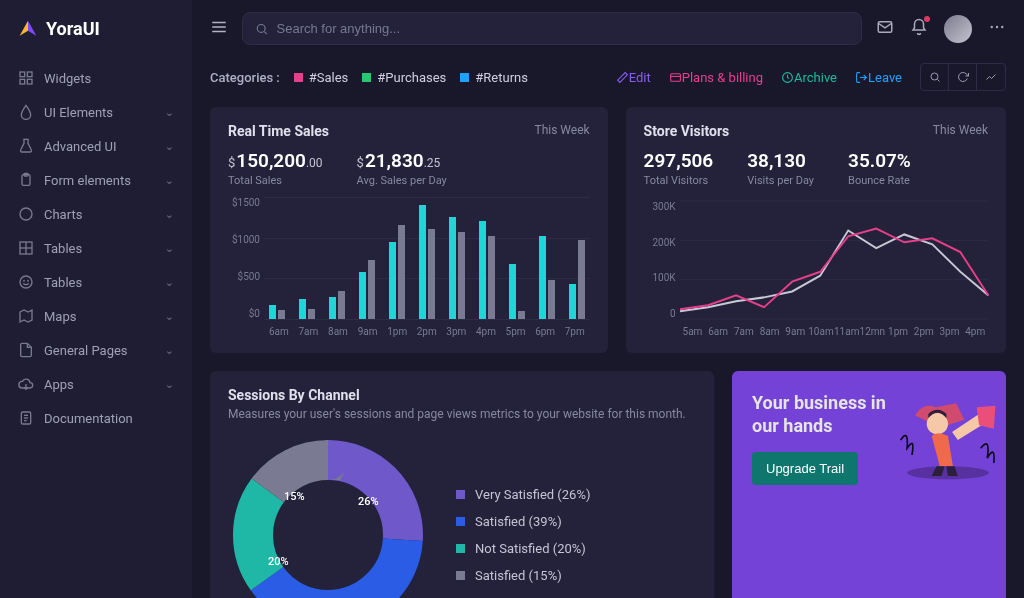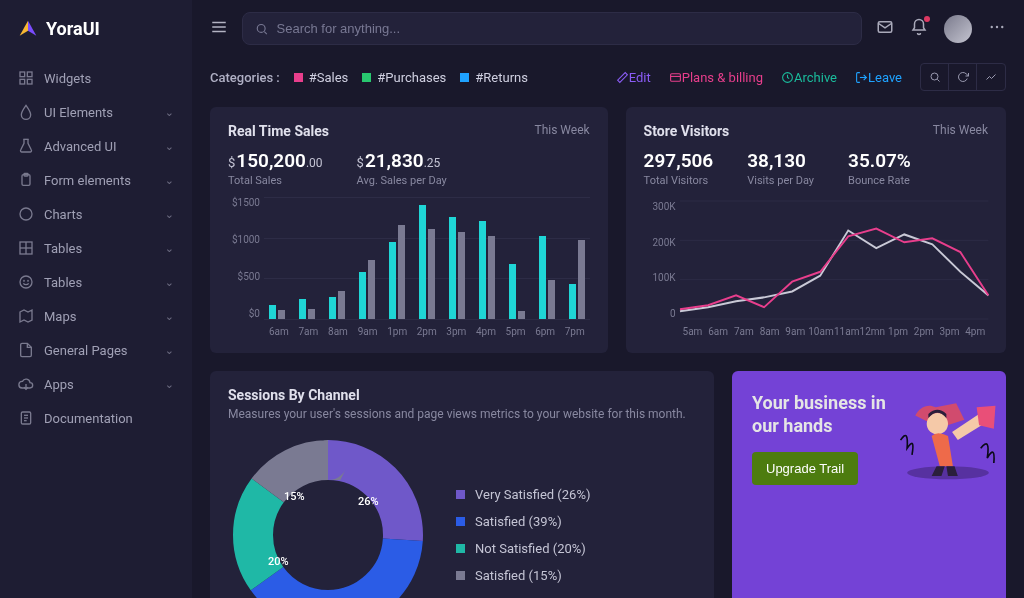--- a/index.html
+++ b/index.html
@@ -178,21 +178,21 @@
 
 .donut-row { display: flex; align-items: center; gap: 28px; }
 .donut { position: relative; width: 200px; height: 200px; flex-shrink: 0; }
 .donut svg { transform: rotate(-90deg); }
 .donut .lbl { position: absolute; color: #fff; font-size: 11px; font-weight: 500; }
 .legend { display: flex; flex-direction: column; gap: 12px; font-size: 13px; color: #c4c4d4; }
 .legend-item { display: flex; align-items: center; gap: 10px; }
 .legend-item .sw { width: 9px; height: 9px; }
 
 .promo-title { font-size: 18px; font-weight: 700; line-height: 1.3; color: #e5e5e5; max-width: 140px; }
-.btn-upgrade { margin-top: 14px; background: #4d7c0f; color: #fff; border: none; padding: 9px 14px; border-radius: 4px; font-size: 13px; cursor: pointer; font-weight: 500; }
+.btn-upgrade { margin-top: 14px; background: #0f766e; color: #fff; border: none; padding: 9px 14px; border-radius: 4px; font-size: 13px; cursor: pointer; font-weight: 500; }
 .promo-sub { margin-top: 18px; font-size: 12px; line-height: 1.6; }
 .promo-sub a { color: #fff; text-decoration: underline; cursor: pointer; }
 .promo-art { position: absolute; right: 8px; top: 20px; width: 100px; height: 90px; }
 </style>
 </head>
 <body>
 
 <aside class="sidebar">
   <div class="logo">
     <svg class="logo-mark" viewBox="0 0 24 24">

